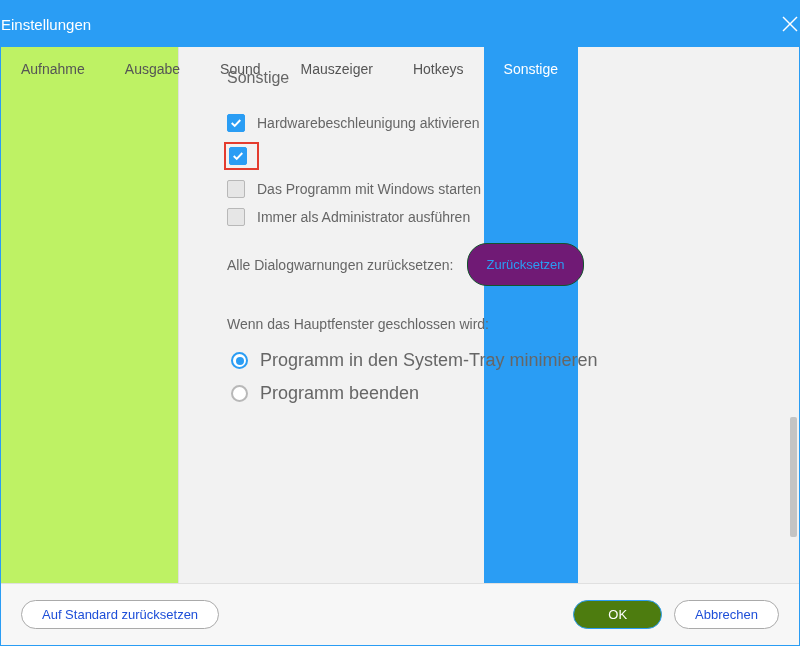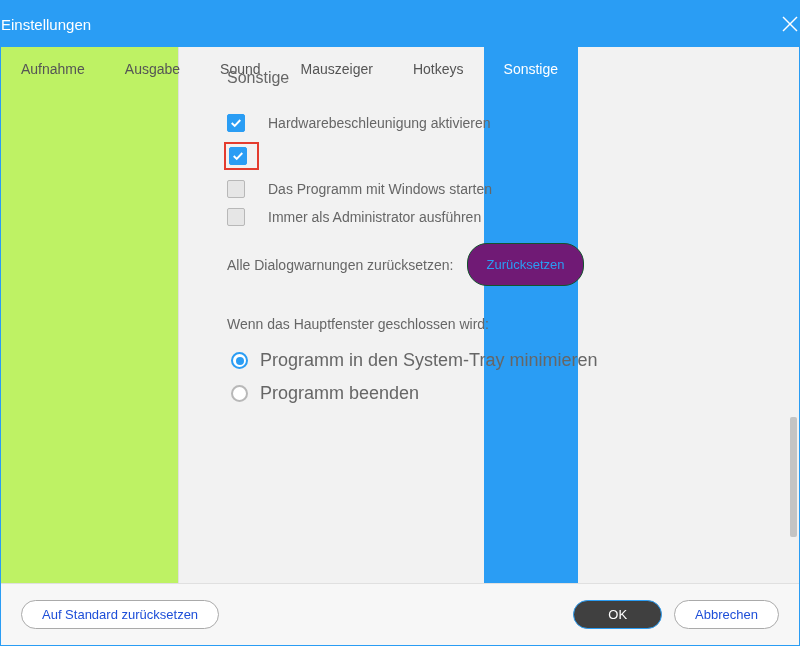--- a/index.html
+++ b/index.html
@@ -30,21 +30,21 @@
     cursor: pointer;
   }
   .sidebar-item.active { background: #2a9df4; color: #fff; }
   .content {
     flex: 1; padding: 22px 32px 20px 48px;
     position: relative; overflow-y: auto;
     color: #555;
   }
   .section-title { font-size: 16px; color: #666; margin-bottom: 22px; }
   .opt-row {
-    display: flex; align-items: center; gap: 23px;
+    display: flex; align-items: center; gap: 12px;
     padding: 5px 0; font-size: 14px; color: #666;
   }
   .checkbox {
     width: 18px; height: 18px; border-radius: 2px;
     border: 1px solid #b8b8b8; background: #e6e6e6;
     display: flex; align-items: center; justify-content: center;
     cursor: pointer; flex-shrink: 0;
   }
   .checkbox.checked { background: #2a9df4; border-color: #2a9df4; }
   .checkbox.checked svg { stroke: #fff; stroke-width: 2.2; fill: none; }
@@ -87,21 +87,21 @@
     border-top: 1px solid #e0e0e0;
     display: flex; align-items: center; justify-content: space-between;
     padding: 0 20px;
   }
   .footer-left, .footer-right { display: flex; gap: 12px; }
   .btn-outline {
     border: 1px solid #aaa; color: #1d4ed8; background: #fff;
     border-radius: 20px; padding: 6px 20px; font-size: 13px; cursor: pointer;
   }
   .btn-primary {
-    border: 1px solid #2a9df4; background: #404040; color: #fff;
+    border: 1px solid #2a9df4; background: #4d7c0f; color: #fff;
     border-radius: 20px; padding: 6px 34px; font-size: 13px; cursor: pointer;
   }
 </style>
 </head>
 <body>
 
 <div class="window">
 
   <div class="titlebar">
     <span class="titlebar-title">Einstellungen</span>

